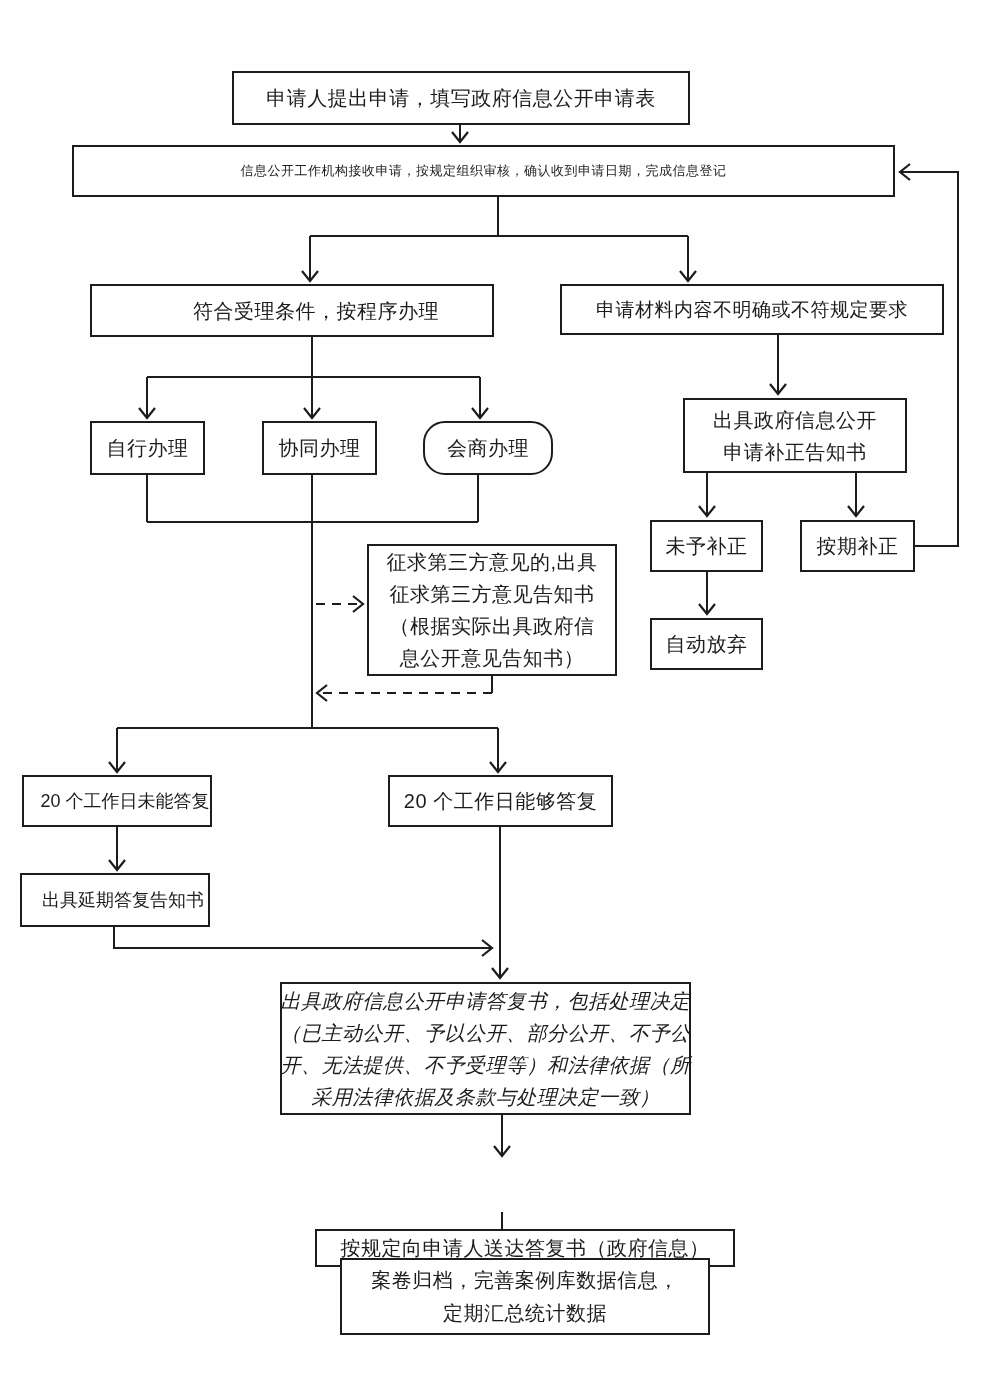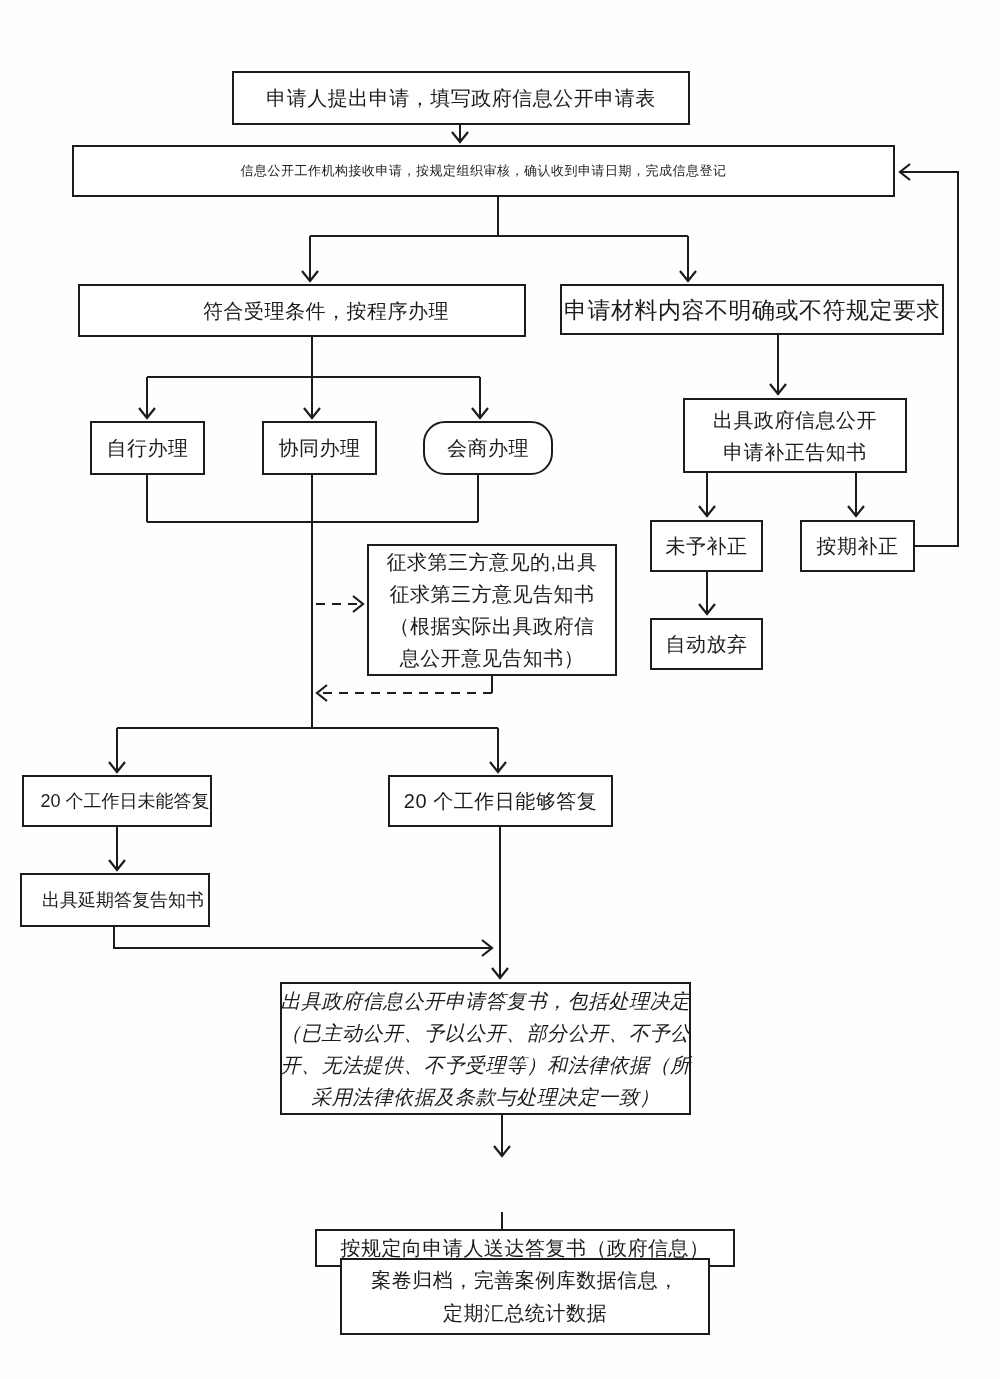--- a/index.html
+++ b/index.html
@@ -88,25 +88,25 @@
   </svg>
 
   <div class="node" style="left:232px;top:45px;width:458px;height:54px;margin-top:26px;">
     <span class="ln">申请人提出申请，填写政府信息公开申请表</span>
   </div>
 
   <div class="node" style="left:72px;top:145px;width:823px;height:52px;font-size:13px;">
     <span class="ln">信息公开工作机构接收申请，按规定组织审核，确认收到申请日期，完成信息登记</span>
   </div>
 
-  <div class="node" style="left:78px;top:284px;width:448px;height:53px;padding-left:48px;">
+  <div class="node" style="left:90px;top:284px;width:404px;height:53px;padding-left:48px;">
     <span class="ln">符合受理条件，按程序办理</span>
   </div>
 
-  <div class="node" style="left:560px;top:284px;width:384px;height:51px;font-size:23px;">
+  <div class="node" style="left:560px;top:284px;width:384px;height:51px;font-size:19px;">
     <span class="ln">申请材料内容不明确或不符规定要求</span>
   </div>
 
   <div class="node" style="left:90px;top:421px;width:115px;height:54px;">
     <span class="ln">自行办理</span>
   </div>
 
   <div class="node" style="left:262px;top:421px;width:115px;height:54px;">
     <span class="ln">协同办理</span>
   </div>

